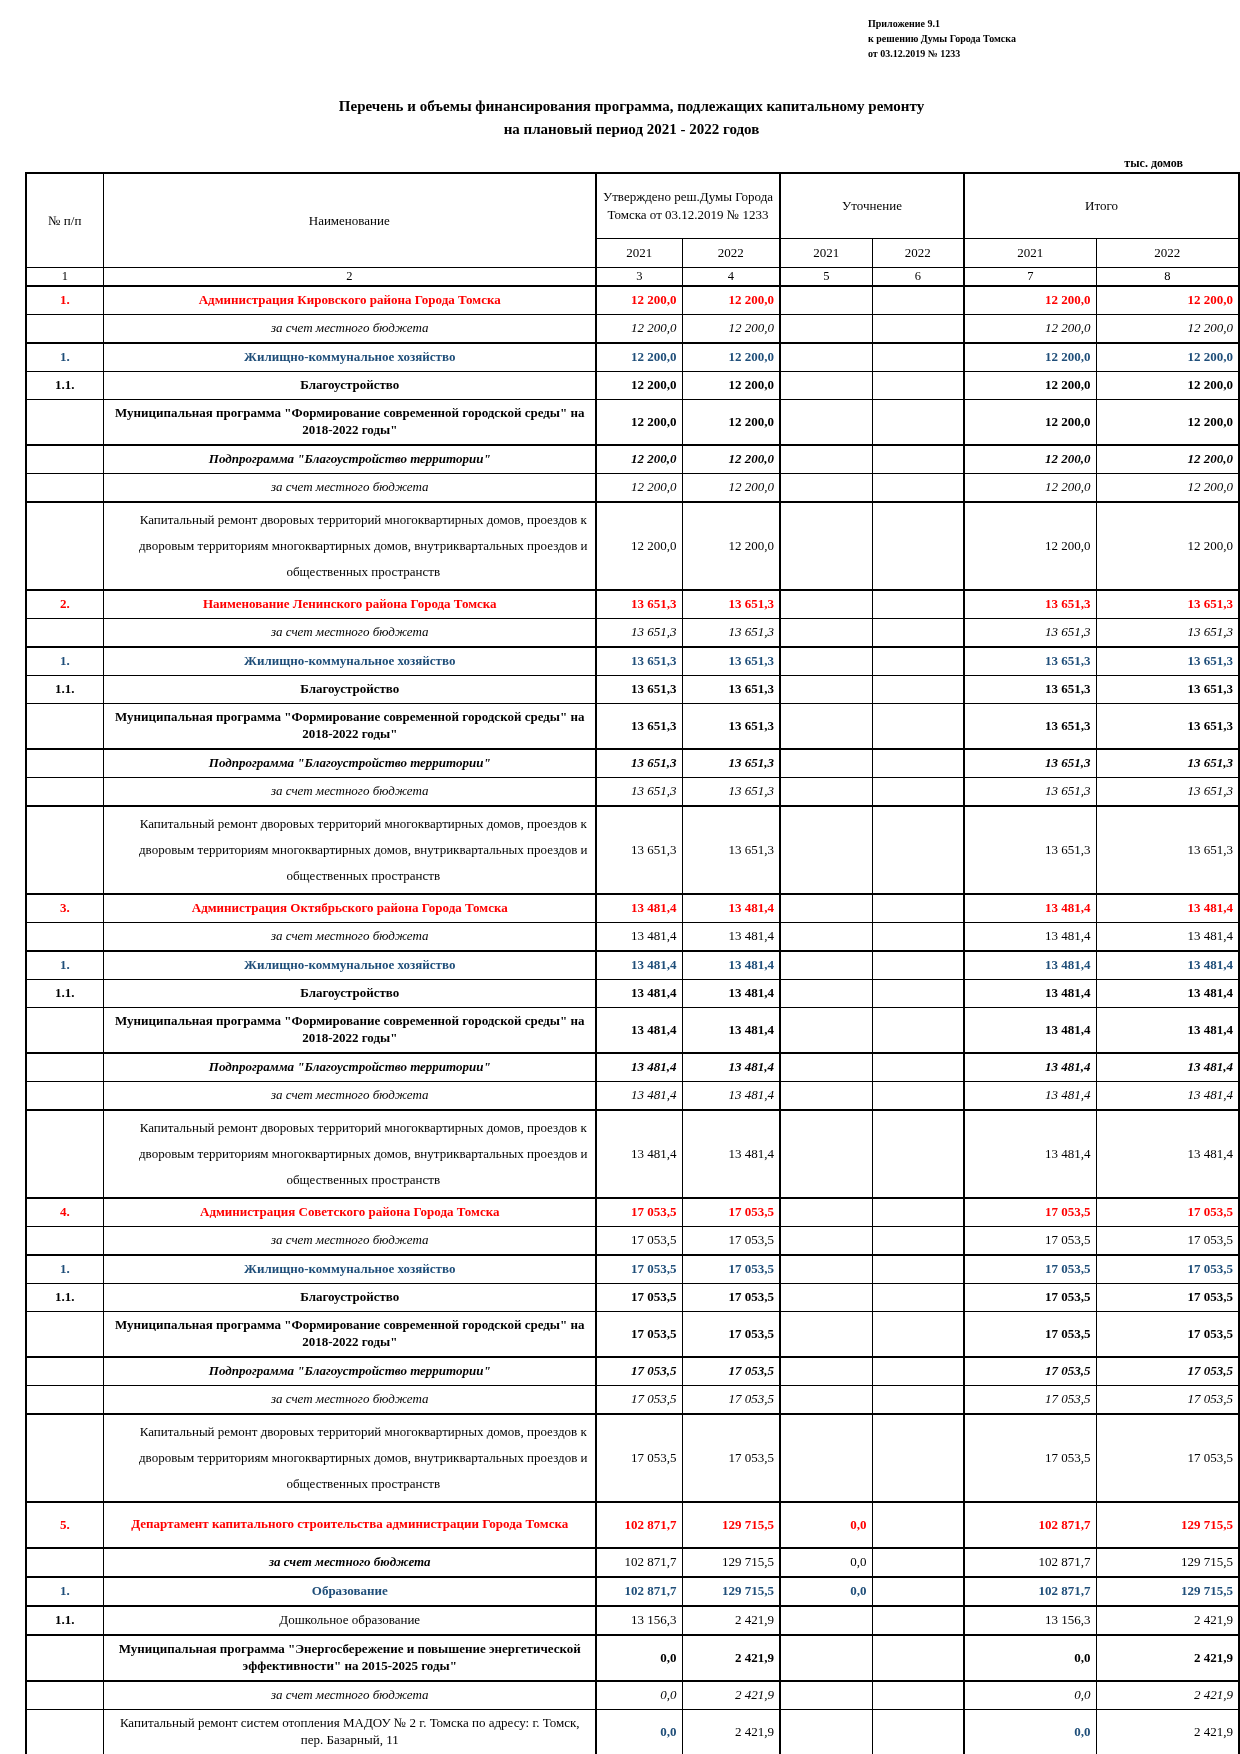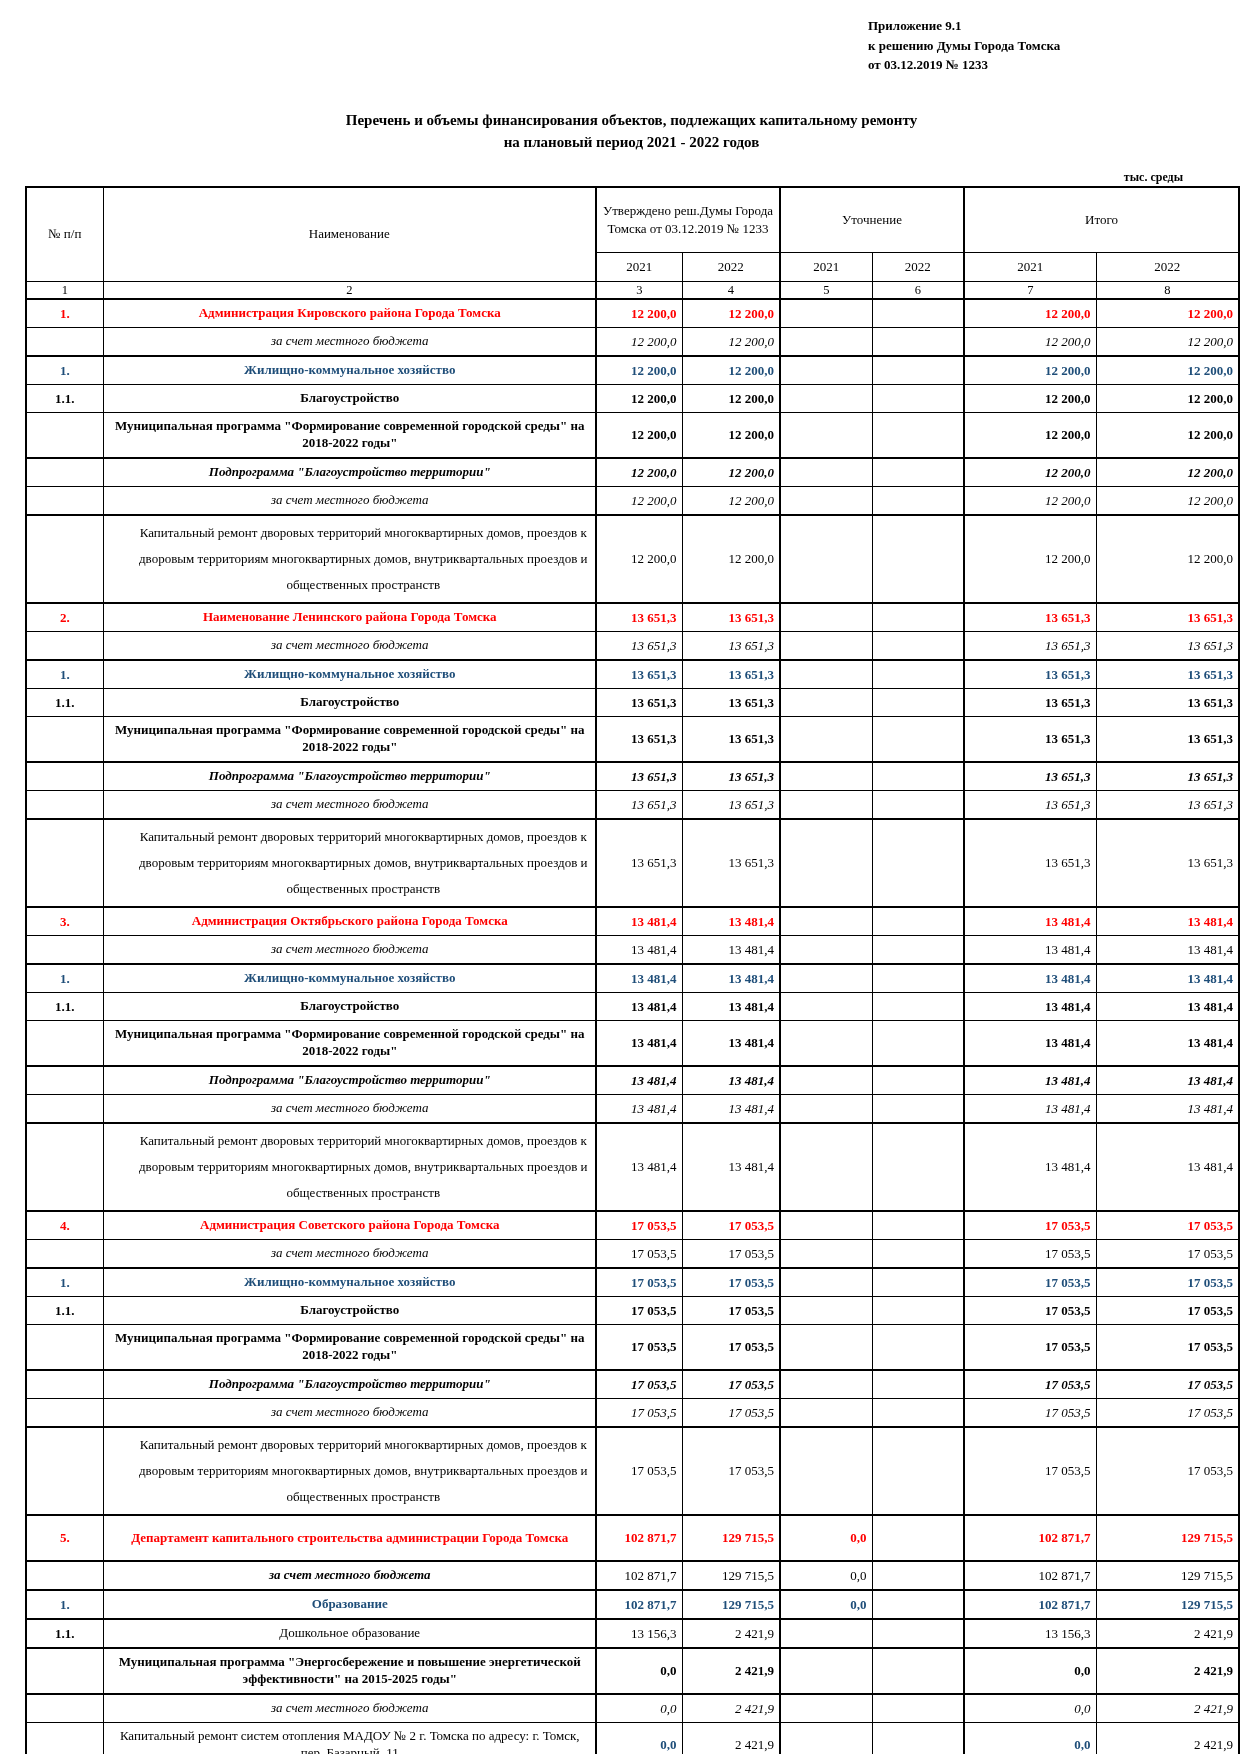--- a/index.html
+++ b/index.html
@@ -1,18 +1,18 @@
 <!DOCTYPE html>
 <html lang="ru"><head>
 <meta charset="utf-8">
 <style>
   html,body{margin:0;padding:0;background:#fff;}
   body{width:1240px;min-height:1754px;font-family:"Liberation Serif",serif;color:#000;}
   .page{padding:16px 0 0 25px;width:1213px;}
-  .appendix{margin-left:843px;font-size:13px;font-weight:bold;line-height:1.5;}
+  .appendix{margin-left:843px;font-size:10px;font-weight:bold;line-height:1.5;}
   .doc-title{margin-top:34px;text-align:center;font-weight:bold;font-size:15px;line-height:1.5;}
   .units{margin-top:16px;margin-bottom:1px;text-align:right;padding-right:55px;box-sizing:border-box;
          font-weight:bold;font-size:12px;}
   table{border-collapse:collapse;table-layout:fixed;width:1213px;border:2px solid #000;}
   th,td{border:1px solid #000;vertical-align:middle;padding:1px 4px;font-size:13px;overflow:hidden;}
   thead th{font-weight:normal;text-align:center;line-height:1.35;}
   tr.hdr-main th{height:62px;}
   tr.hdr-years th{height:26px;margin-left:24px;}
   tr.hdr-index th{height:14px;padding:0 2px;font-size:12.5px;}
   thead tr.hdr-index th{border-bottom:2px solid #000;}
@@ -41,25 +41,25 @@
 
 <div class="page">
 
   <div class="appendix">
     <div>Приложение 9.1</div>
     <div>к решению Думы Города Томска</div>
     <div>от 03.12.2019 № 1233</div>
   </div>
 
   <div class="doc-title">
-    <div>Перечень и объемы финансирования объектов, подлежащих капитальному ремонту</div>
+    <div>Перечень и объемы финансирования программа, подлежащих капитальному ремонту</div>
     <div>на плановый период 2021 - 2022 годов</div>
   </div>
 
-  <div class="units">тыс. среды</div>
+  <div class="units">тыс. домов</div>
 
   <table>
     <colgroup>
       <col style="width:77px">
         <col style="width:493px">
         <col style="width:86px">
         <col style="width:98px">
       <col style="width:92px">
         <col style="width:92px">
         <col style="width:132px">

